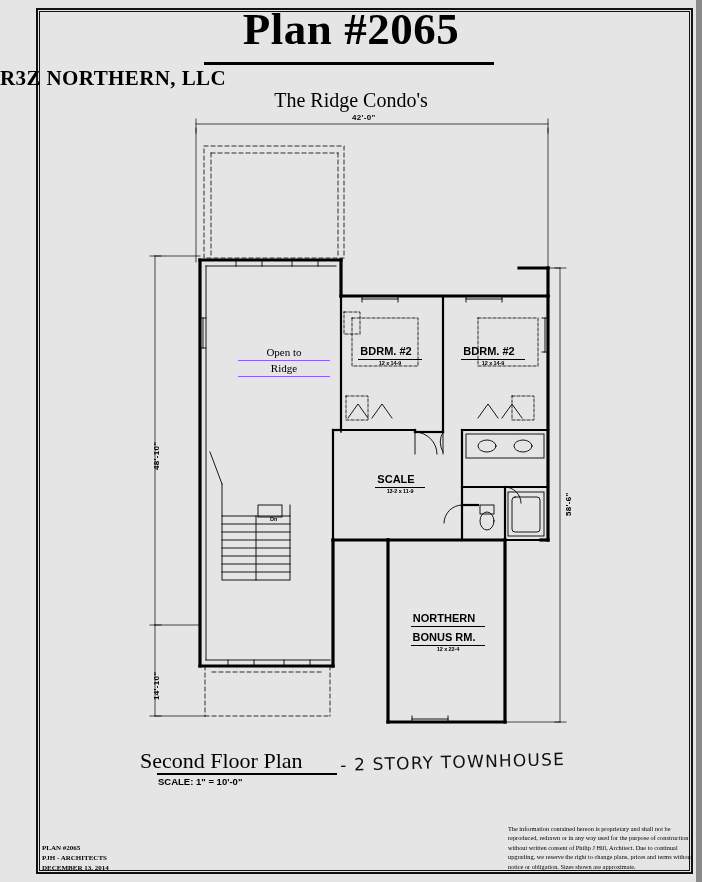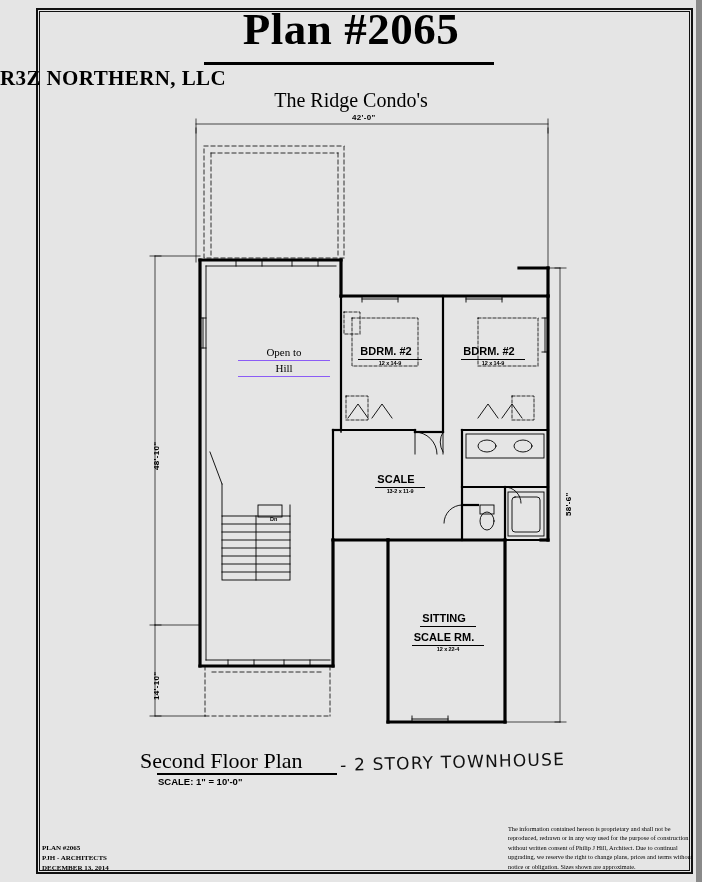--- a/index.html
+++ b/index.html
@@ -391,42 +391,42 @@
   <div class="dim-text" style="left:352px; top:113px;">42'-0"</div>
 
   <div class="dim-text rot" style="left:152px; top:470px;">48'-10"</div>
 
   <div class="dim-text rot" style="left:152px; top:700px;">14'-10"</div>
 
   <div class="dim-text rot" style="left:564px; top:516px;">58'-6"</div>
 
   <div class="open-below" style="left:238px; top:345px; width:92px;">
     <span>Open to</span>
-    <span>Hill</span>
+    <span>Ridge</span>
   </div>
 
   <div class="room-label" style="left:335px; top:341px; width:110px;">
     <span class="nm">BDRM. #2</span>
     <span class="dim">12 x 14-9</span>
   </div>
 
   <div class="room-label" style="left:438px; top:341px; width:110px;">
     <span class="nm">BDRM. #2</span>
     <span class="dim">12 x 14-9</span>
   </div>
 
   <div class="room-label" style="left:350px; top:469px; width:100px;">
     <span class="nm">SCALE</span>
     <span class="dim">13-2 x 11-9</span>
   </div>
 
 
   <div class="room-label" style="left:393px; top:608px; width:110px;">
-    <span class="nm">SITTING</span>
-    <span class="nm" style="margin-top:1px;">SCALE RM.</span>
+    <span class="nm">NORTHERN</span>
+    <span class="nm" style="margin-top:1px;">BONUS RM.</span>
     <span class="dim">12 x 22-4</span>
   </div>
 
   <div class="stair-dn" style="left:270px; top:516px;">Dn</div>
 
   <div class="caption">Second Floor Plan</div>
   <div class="caption-rule"></div>
   <div class="scale-note">SCALE: 1" = 10'-0"</div>
   <div class="handwritten">- 2 STORY TOWNHOUSE</div>
 

